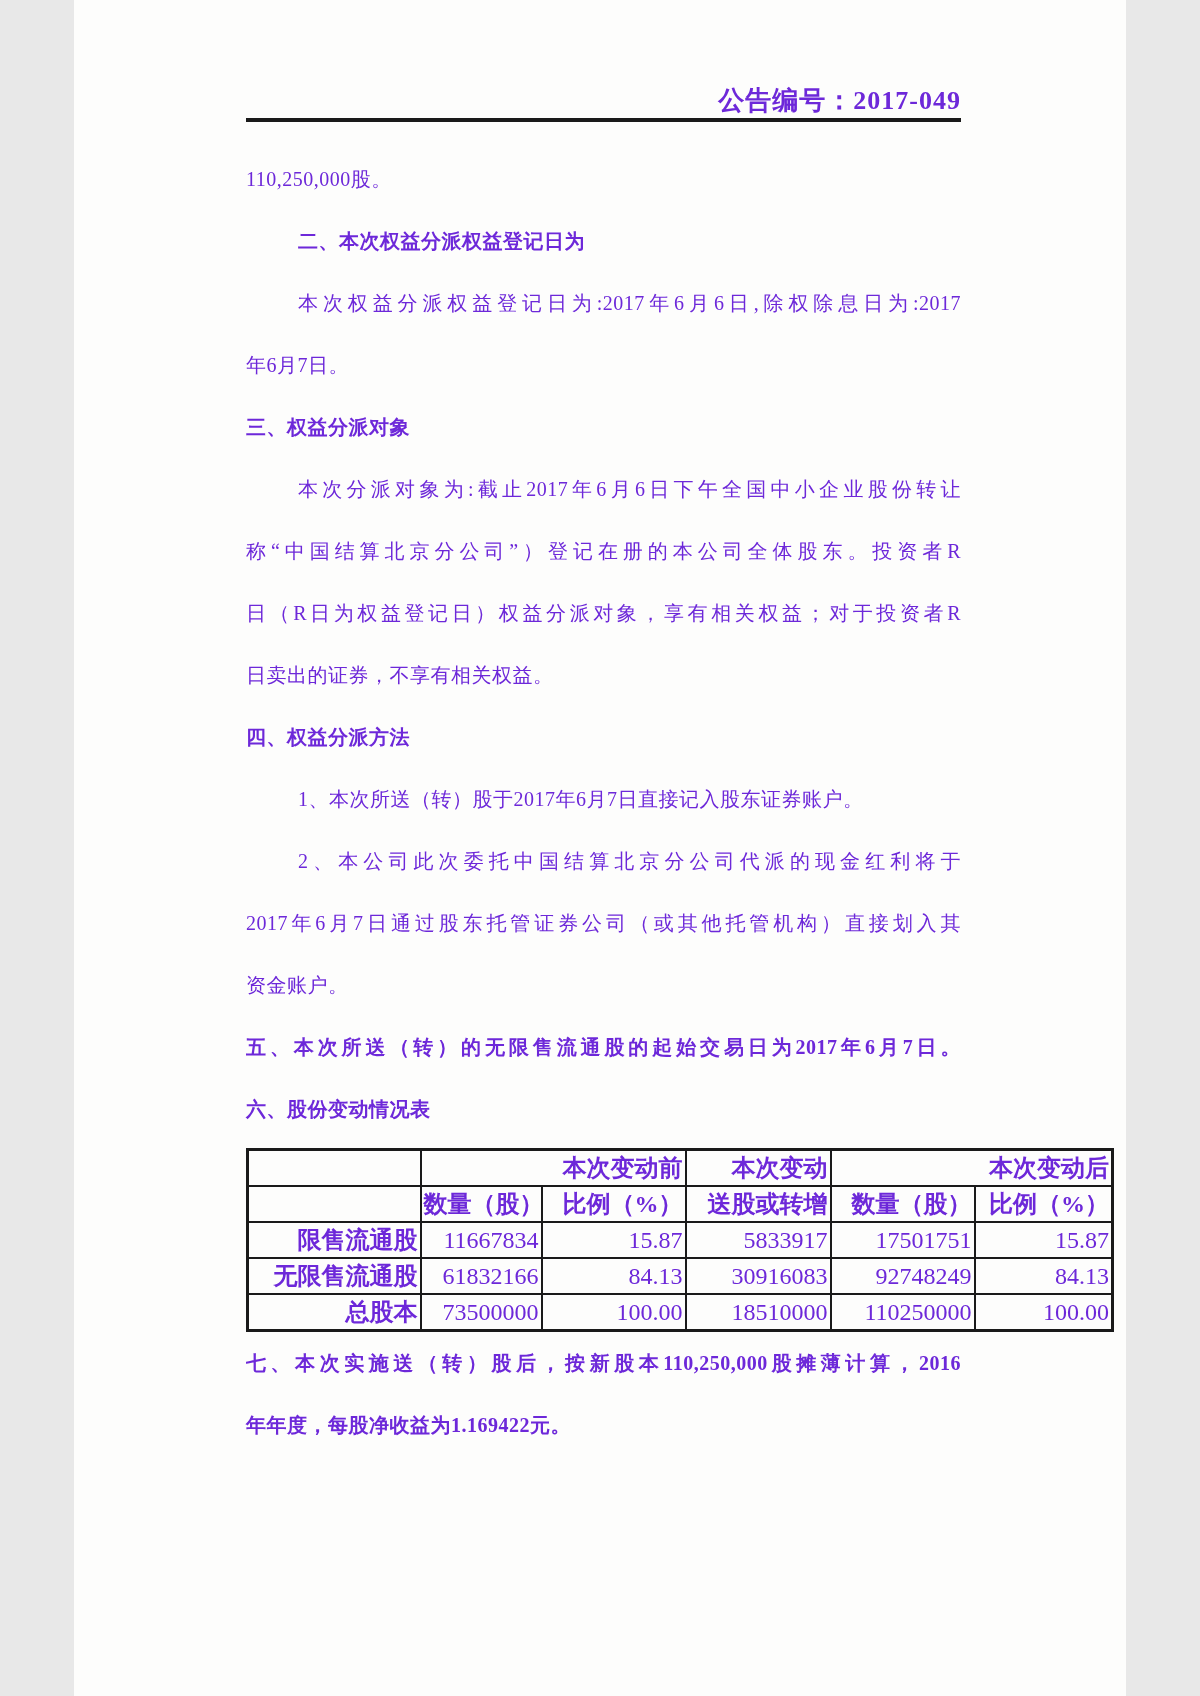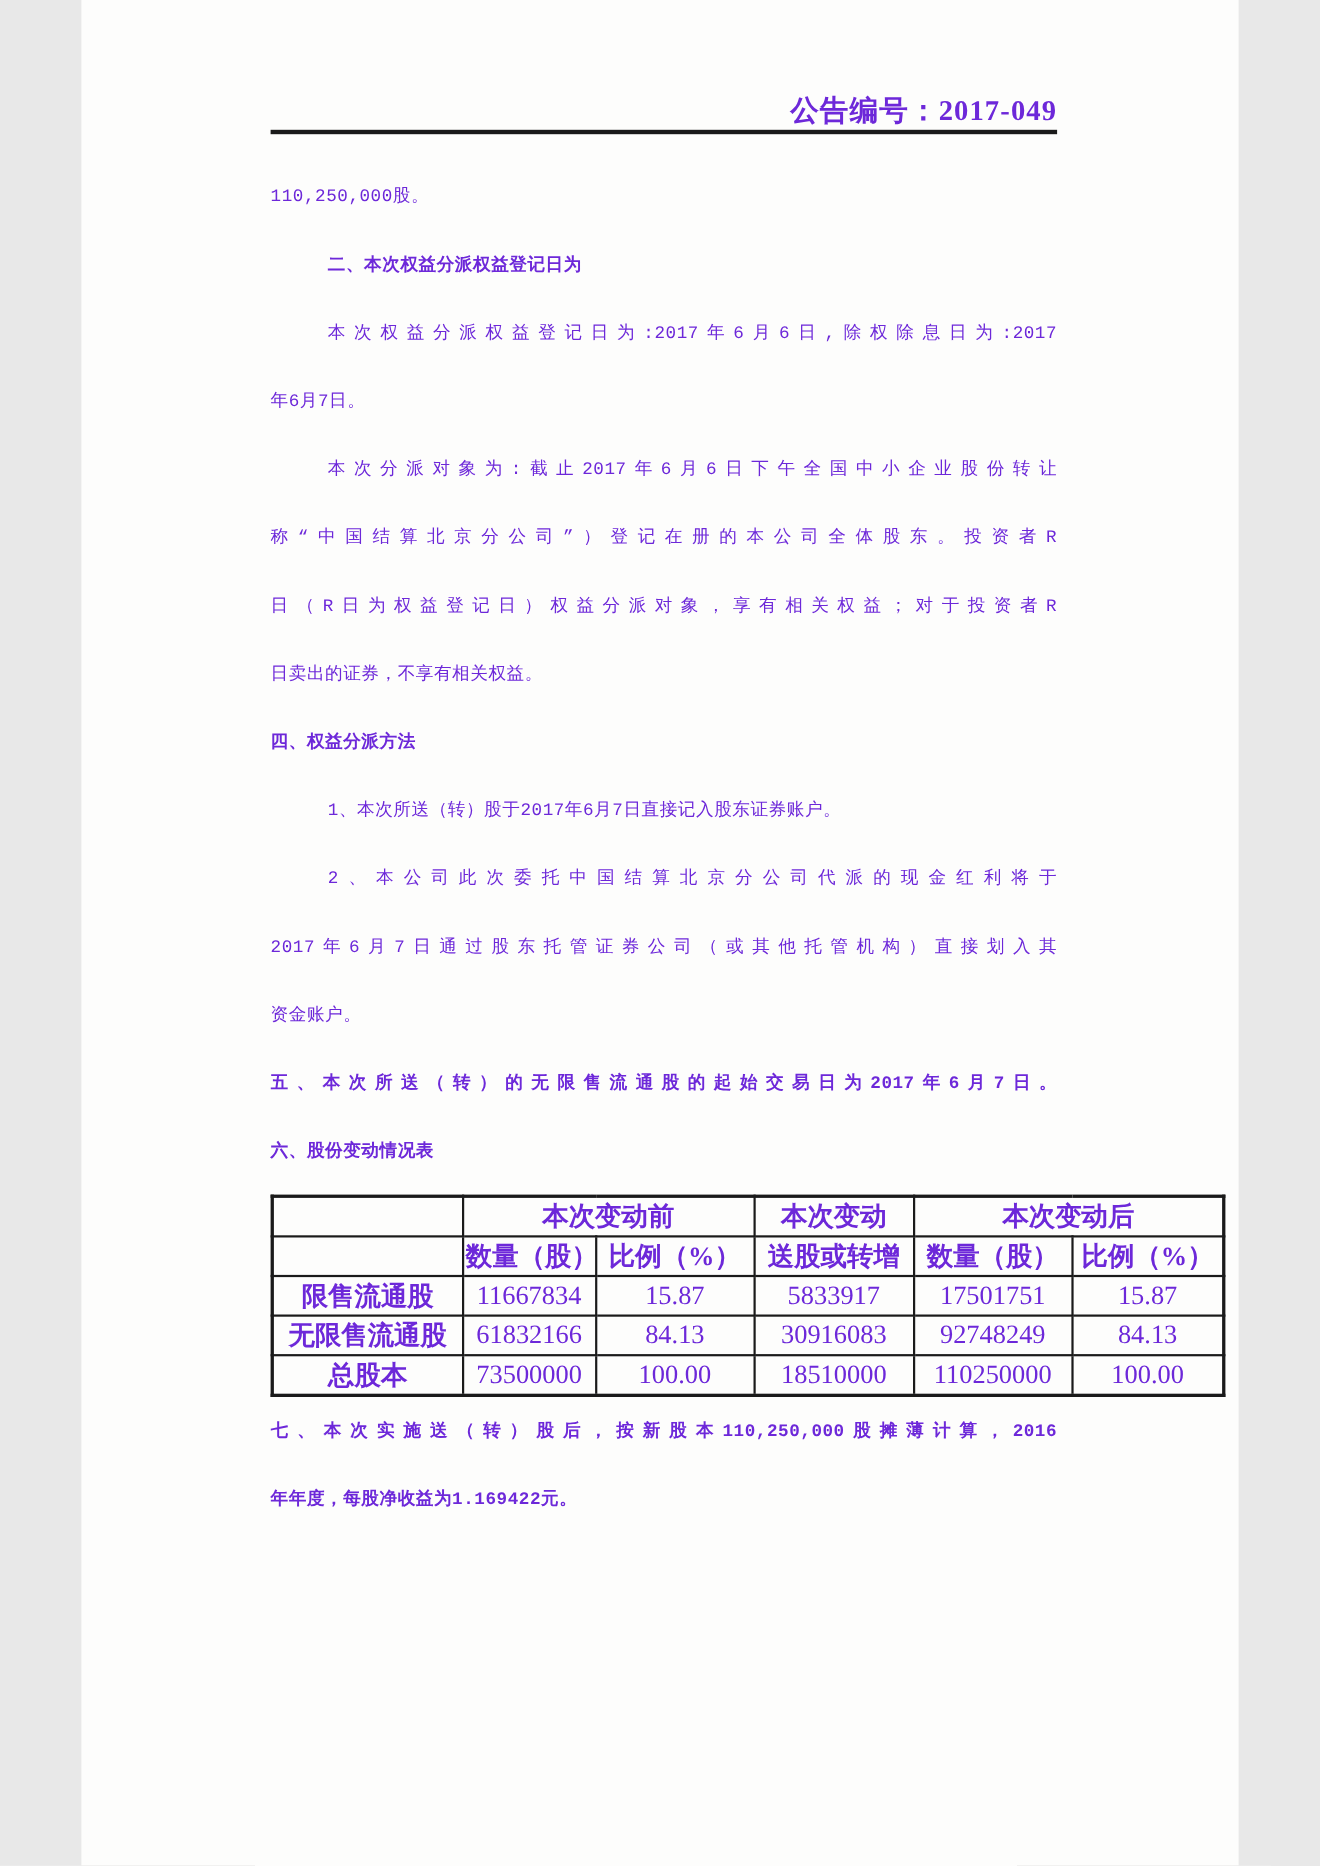--- a/index.html
+++ b/index.html
@@ -25,26 +25,25 @@
     text-align: right;
     font-size: 26px;
     line-height: 30px;
     font-weight: bold;
     letter-spacing: 1px;
   }
   .content {
     margin: 0 165px 0 172px;
   }
   .line {
-    font-size: 16px;
+    font-size: 20px;
     line-height: 62px;
     height: 62px;
     white-space: nowrap;
     letter-spacing: 0.5px;
-    font-family: Liberation Mono, monospace;
   }
   .line.first {
     margin-top: 26px;
   }
   .line.heading {
     font-weight: bold;
   }
   .line.indent {
     padding-left: 52px;
   }
@@ -59,21 +58,21 @@
     border-collapse: collapse;
     table-layout: fixed;
     width: 865px;
     margin-top: 8px;
     border: 3px solid #1a1a1a;
     font-size: 24px;
   }
   table.share-table td {
     border: 2px solid #1a1a1a;
     height: 34px;
-    text-align: center;
+    text-align: right;
     vertical-align: middle;
     padding: 0 2px;
     overflow: hidden;
     white-space: nowrap;
   }
   table.share-table .hdr {
     font-weight: bold;
   }
   table.share-table .rlabel {
     font-weight: bold;
@@ -87,20 +86,21 @@
   <div class="doc-header">
     <span>公告编号：2017-049</span>
   </div>
 
   <div class="content">
 
     <div class="line first">110,250,000股。</div>
     <div class="line heading indent">二、本次权益分派权益登记日为</div>
     <div class="line indent fill">本次权益分派权益登记日为:2017年6月6日,除权除息日为:2017</div>
     <div class="line">年6月7日。</div>
+    <div class="line heading">三、权益分派对象</div>
     <div class="line indent fill">本次分派对象为:截止2017年6月6日下午全国中小企业股份转让</div>
     <div class="line fill">称“中国结算北京分公司”）登记在册的本公司全体股东。投资者R</div>
     <div class="line fill">日（R日为权益登记日）权益分派对象，享有相关权益；对于投资者R</div>
     <div class="line">日卖出的证券，不享有相关权益。</div>
     <div class="line heading">四、权益分派方法</div>
     <div class="line indent">1、本次所送（转）股于2017年6月7日直接记入股东证券账户。</div>
     <div class="line indent fill">2、本公司此次委托中国结算北京分公司代派的现金红利将于</div>
     <div class="line fill">2017年6月7日通过股东托管证券公司（或其他托管机构）直接划入其</div>
     <div class="line">资金账户。</div>
     <div class="line heading fill">五、本次所送（转）的无限售流通股的起始交易日为2017年6月7日。</div>

